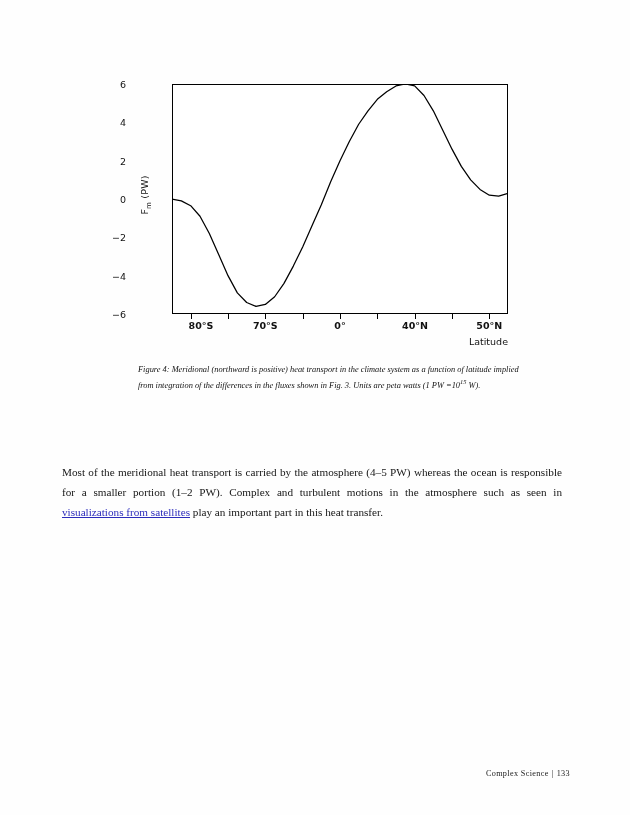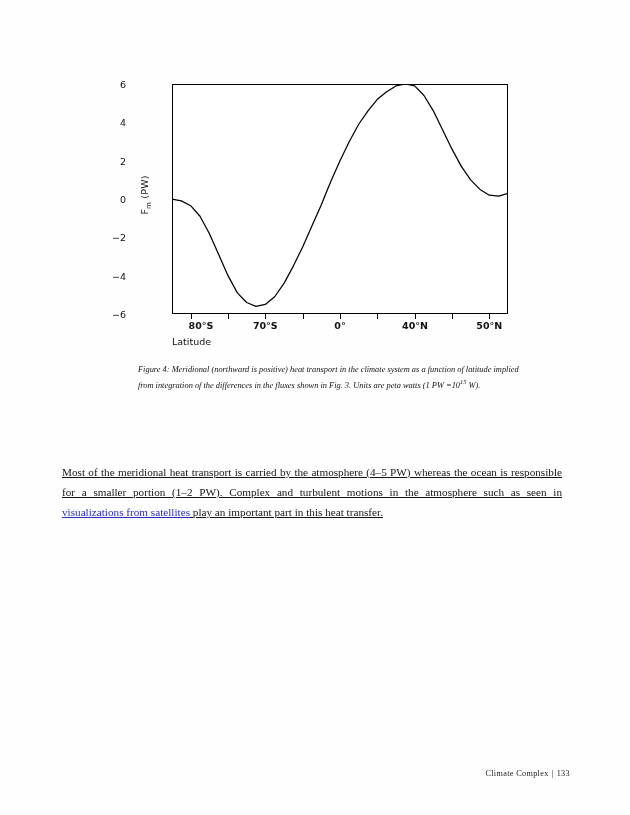--- a/index.html
+++ b/index.html
@@ -98,21 +98,21 @@
     font-family: "DejaVu Sans", sans-serif;
     transform: translateX(-50%);
     color: #111;
     font-weight: bold;
   }
   .xaxis-title {
     position: absolute;
     top: 266px;
     left: 62px;
     width: 336px;
-    text-align: left;
+    text-align: right;
     font-size: 9.5px;
     font-family: "DejaVu Sans", sans-serif;
     color: #111;
   }
   .curve-svg {
     position: absolute;
     left: 62px;
     top: 14px;
   }
 
@@ -131,21 +131,20 @@
   
   .body-text {
     position: absolute;
     left: 62px;
     top: 463px;
     width: 500px;
     font-size: 11.2px;
     line-height: 1.78;
     text-align: justify;
     color: #151515;
-    text-decoration: underline;
   }
   .body-text p { margin: 0; }
   .body-text p.indent { text-indent: 16px; }
   .link {
     color: #2b2bbb;
     text-decoration: underline;
   }
 
   
   .footer {
@@ -232,16 +231,16 @@
       <span>function of latitude implied from integration of the differences in the fluxes shown in Fig. 3.</span>
       <span>Units are peta watts (1 PW =10</span><sup>15</sup><span> W).</span>
     </div>
   </div>
 
   <div class="body-text">
     <p><span>Most of the meridional heat transport is carried by the atmosphere (4–5 PW) whereas the ocean is responsible for a smaller portion (1–2 PW). Complex and turbulent motions in the atmosphere such as seen in </span><a class="link" href="#">visualizations from satellites</a><span> play an important part in this heat transfer.</span></p>
   </div>
 
   <div class="footer">
-    <span>Climate Complex</span><span class="sep">|</span><span>133</span>
+    <span>Complex Science</span><span class="sep">|</span><span>133</span>
   </div>
 
 </div>
 
 </body></html>

